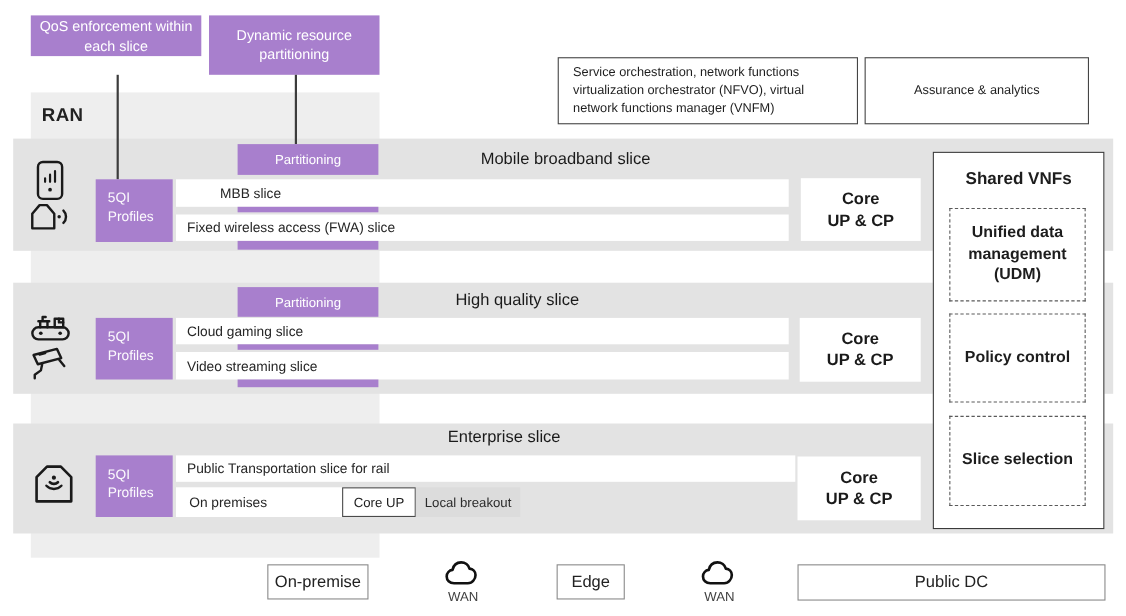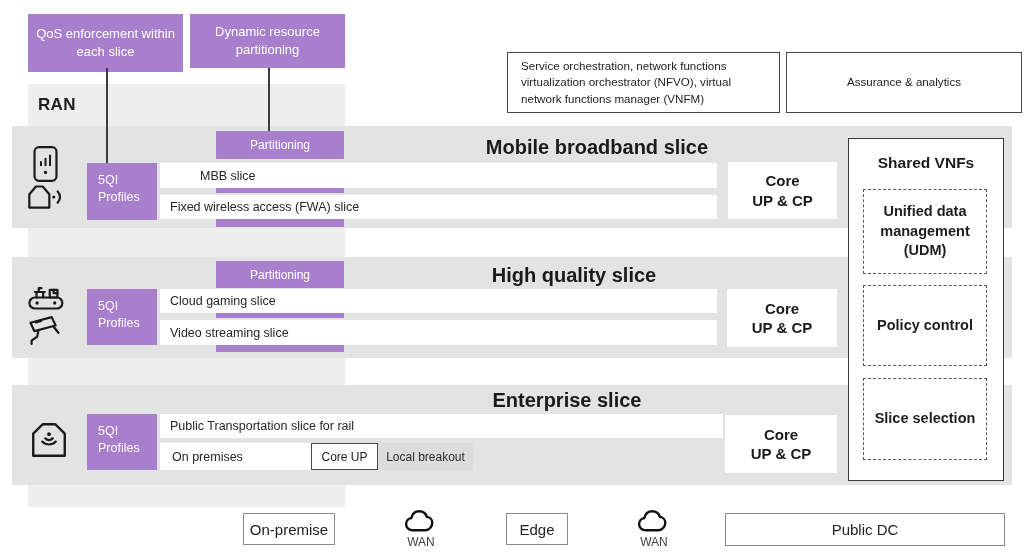--- a/index.html
+++ b/index.html
@@ -25,21 +25,21 @@
   .vline{width:2px;background:#3c3c3c;}
   
   .outline-box{background:#fff;border:1.5px solid #454545;box-sizing:border-box;display:flex;align-items:center;}
   .outline-box .txt{font-size:11.6px;line-height:1.42;padding:0 13px;}
   .centered{justify-content:center;text-align:center;}
   .ran{font-size:17px;font-weight:700;letter-spacing:.3px;color:#222;}
   
   .part-box{background:var(--purple);color:#fff;font-size:12px;display:flex;align-items:center;justify-content:center;}
   .strip{background:var(--purple);}
   .qi-box{background:var(--purple);color:rgba(255,255,255,.96);font-size:12.5px;line-height:1.35;padding:9px 0 0 11px;box-sizing:border-box;}
-  .slice-title{font-size:20px;font-weight:700;text-align:center;color:#1a1a1a;}
+  .slice-title{font-size:15px;font-weight:400;text-align:left;color:#1a1a1a;}
   .row-bar{background:#fff;font-size:12.5px;color:#262626;display:flex;align-items:center;padding-left:10px;box-sizing:border-box;}
   .core-box{background:#fff;display:flex;flex-direction:column;align-items:center;justify-content:center;font-size:15px;font-weight:700;line-height:1.3;color:#1a1a1a;}
   .coreup-box{background:#fff;border:1.5px solid #4a4a4a;box-sizing:border-box;display:flex;align-items:center;justify-content:center;font-size:12px;}
   .breakout-box{background:var(--breakout);display:flex;align-items:center;justify-content:center;font-size:12px;color:#2b2b2b;}
   
   .vnfs{background:#fff;border:1.6px solid #3a3a3a;box-sizing:border-box;}
   .vnfs-title{position:absolute;left:0;right:0;top:15px;text-align:center;font-size:15.5px;font-weight:700;}
   .vnf-item{
     position:absolute;left:14px;width:124px;border:1.6px dashed #5a5a5a;box-sizing:border-box;
     display:flex;align-items:center;justify-content:center;text-align:center;
@@ -55,35 +55,35 @@
 <body>
 
 <div class="canvas">
 
   <div class="abs light-col"></div>
 
   <div class="abs band" style="top:126px;height:102px;"></div>
   <div class="abs band" style="top:257px;height:101px;"></div>
   <div class="abs band" style="top:385px;height:100px;"></div>
 
-  <div class="abs callout" style="left:28px;top:14px;width:155px;height:58px;">
+  <div class="abs callout" style="left:28px;top:14px;width:155px;height:37px;">
     <span>QoS enforcement within each slice</span>
   </div>
   <div class="abs callout" style="left:190px;top:14px;width:155px;height:54px;">
     <span>Dynamic resource partitioning</span>
   </div>
   <div class="abs vline" style="left:106px;top:68px;height:95px;"></div>
   <div class="abs vline" style="left:268px;top:68px;height:63px;"></div>
 
   <div class="abs ran" style="left:38px;top:95px;">RAN</div>
 
   <div class="abs outline-box" style="left:507px;top:52px;width:273px;height:61px;">
     <div class="txt">Service orchestration, network functions virtualization orchestrator (NFVO), virtual network functions manager (VNFM)</div>
   </div>
-  <div class="abs outline-box centered" style="left:786px;top:52px;width:236px;height:61px;">
+  <div class="abs outline-box centered" style="left:786px;top:52px;width:204px;height:61px;">
     <div class="txt">Assurance &amp; analytics</div>
   </div>
 
   <div class="abs part-box" style="left:216px;top:131px;width:128px;height:28px;">
     <span>Partitioning</span>
   </div>
   <div class="abs slice-title" style="left:437px;top:136px;width:320px;">Mobile broadband slice</div>
 
   <div class="abs" style="left:30px;top:144px;">
     <svg class="icon" width="31" height="40" viewBox="0 0 24 30" fill="none" stroke="#1a1a1a" stroke-width="2.2" stroke-linecap="round" stroke-linejoin="round">

